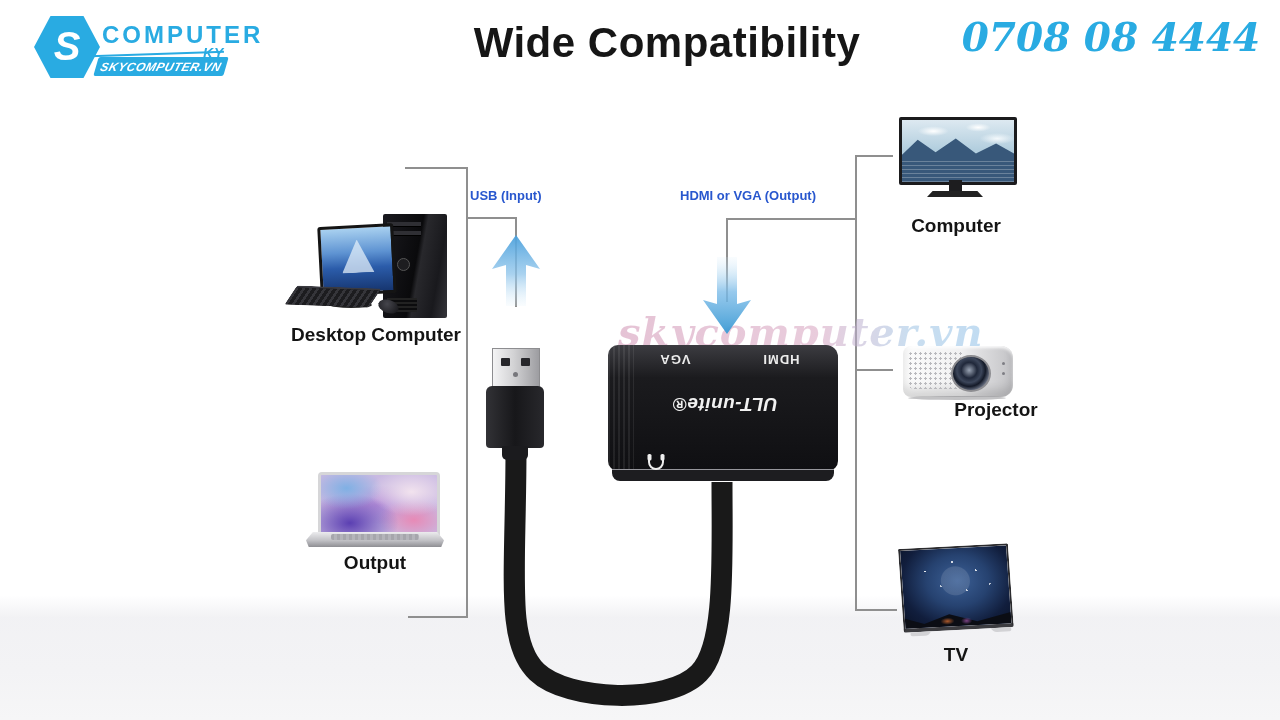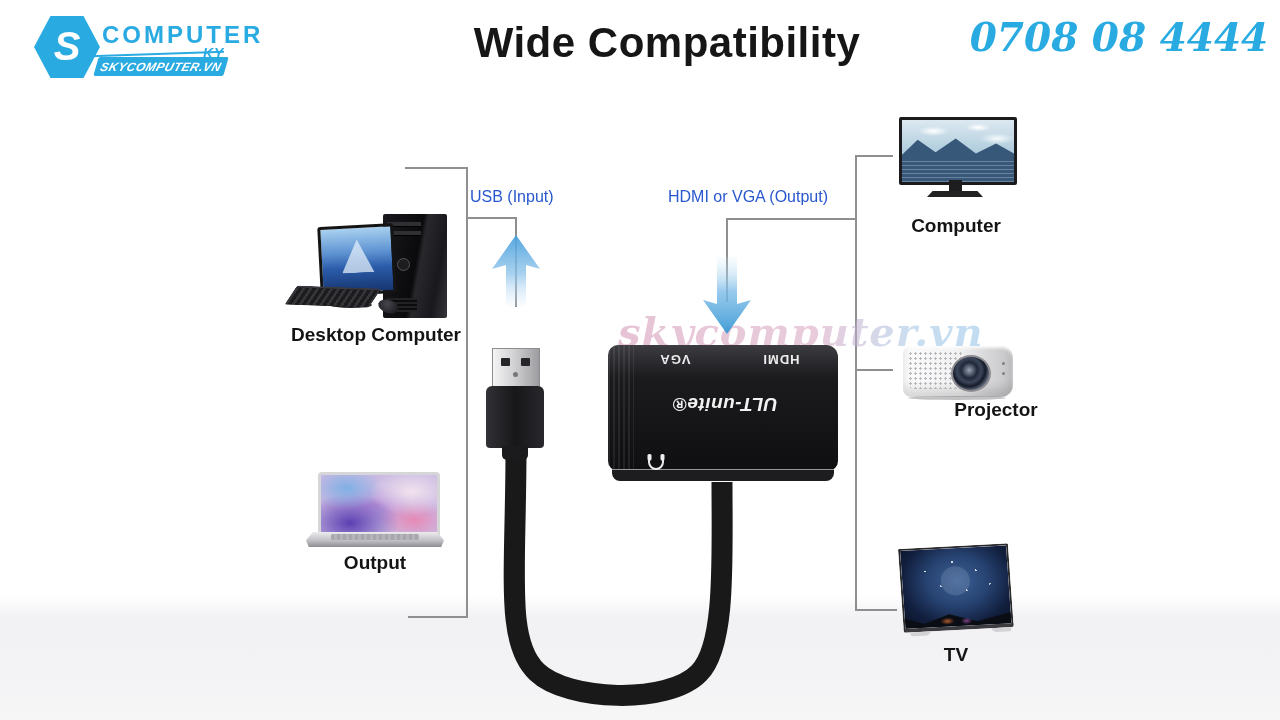--- a/index.html
+++ b/index.html
@@ -23,24 +23,24 @@
   .logo-brand{position:absolute;left:102px;top:21px;font-size:24px;font-weight:bold;color:#29ABE2;letter-spacing:3px;}
   .logo-sub{position:absolute;left:203px;top:45px;font-size:14px;font-weight:bold;font-style:italic;color:#29ABE2;letter-spacing:1px;}
   .logo-banner{position:absolute;left:96px;top:57px;width:130px;height:19px;background:#29ABE2;
     transform:skewX(-16deg);border-radius:2px;display:flex;align-items:center;justify-content:center;}
   .logo-banner span{color:#fff;font-size:12px;font-weight:bold;font-style:italic;letter-spacing:.5px;}
 
   
   .title{position:absolute;left:430px;top:5px;width:474px;text-align:center;z-index:6;
     font-size:42px;font-weight:bold;color:#161616;letter-spacing:.5px;margin-top:14px;}
   .phone{position:absolute;left:960px;top:14px;width:302px;text-align:center;z-index:6;
-    font-family:"DejaVu Serif",serif;font-style:italic;font-weight:bold;font-size:39px;color:#29ABE2;margin-left:8px;}
-
-  
-  .conn-label{position:absolute;z-index:6;font-size:16px;font-weight:normal;color:#2857CE;}
+    font-family:"DejaVu Serif",serif;font-style:italic;font-weight:bold;font-size:39px;color:#29ABE2;}
+
+  
+  .conn-label{position:absolute;z-index:6;font-size:13px;font-weight:bold;color:#2857CE;}
   .lbl-usb{left:470px;top:188px;width:125px;}
   .lbl-out{left:645px;top:188px;width:206px;text-align:center;}
 
   
   .watermark{position:absolute;left:618px;top:308px;z-index:3;font-family:"DejaVu Serif",serif;
     font-style:italic;font-weight:bold;font-size:40px;letter-spacing:1px;opacity:.55;
     background:linear-gradient(90deg,#d193b4 0%,#d8a3c0 55%,#9fc4e4 80%,#8fc0e8 100%);
     -webkit-background-clip:text;background-clip:text;color:transparent;}
 
   

